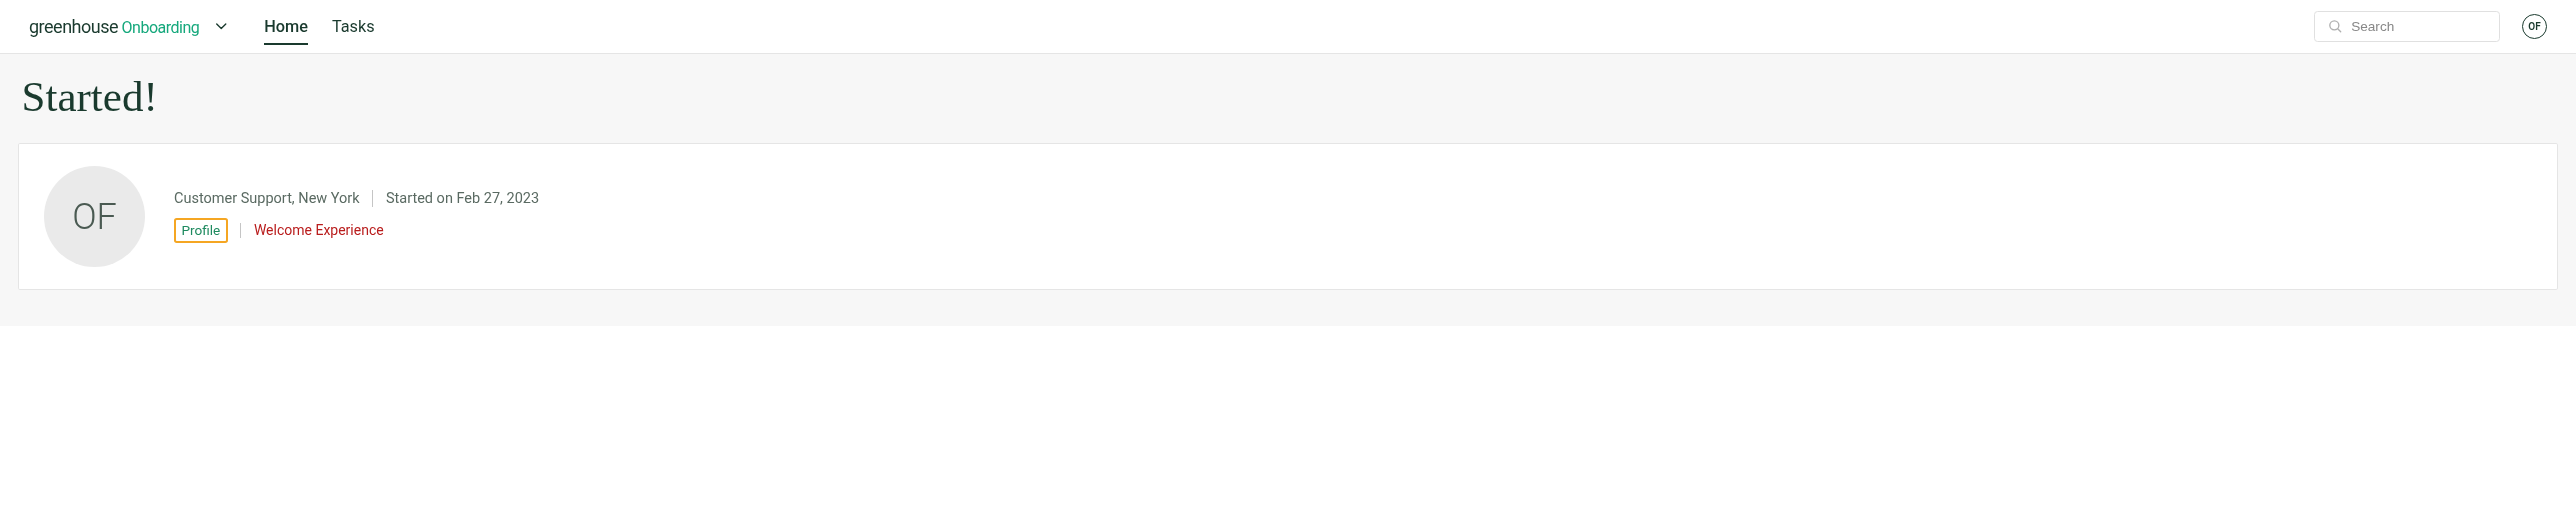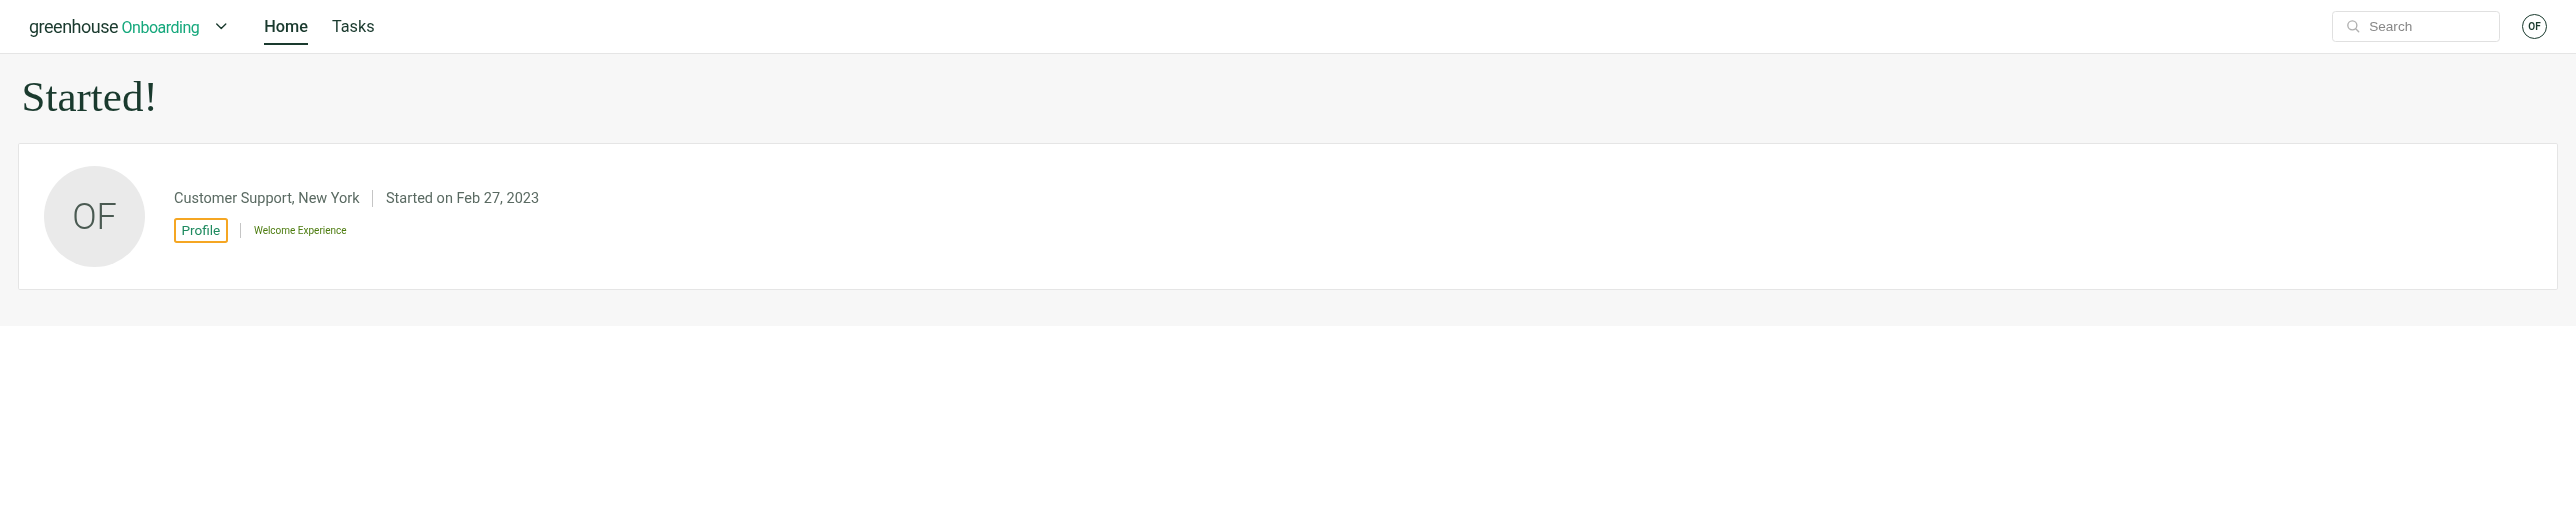--- a/index.html
+++ b/index.html
@@ -73,21 +73,21 @@
     }
     .header-spacer {
       flex: 1;
     }
     .search-box {
       display: flex;
       align-items: center;
       border: 0.9px solid #e0e0e0;
       border-radius: 3.6px;
       padding: 7.2px 12.7px;
-      width: 168px;
+      width: 186px;
       margin-right: 22px;
     }
     .search-icon {
       color: #b0b0b0;
       margin-right: 9px;
       display: inline-flex;
     }
     .search-input {
       border: none;
       outline: none;
@@ -178,22 +178,22 @@
     .link-profile {
       color: #1e8a5f;
       font-size: 13.6px;
       text-decoration: none;
       cursor: pointer;
       padding: 2.7px 5.4px;
       border: 2.7px solid #f5a623;
       border-radius: 2.7px;
     }
     .link-welcome {
-      color: #4d7c0f;
-      font-size: 10px;
+      color: #b91c1c;
+      font-size: 14px;
       text-decoration: none;
       cursor: pointer;
     }
     .link-divider {
       width: 0.9px;
       height: 14.5px;
       background: #c5c5c5;
     }
   </style>
 </head>

